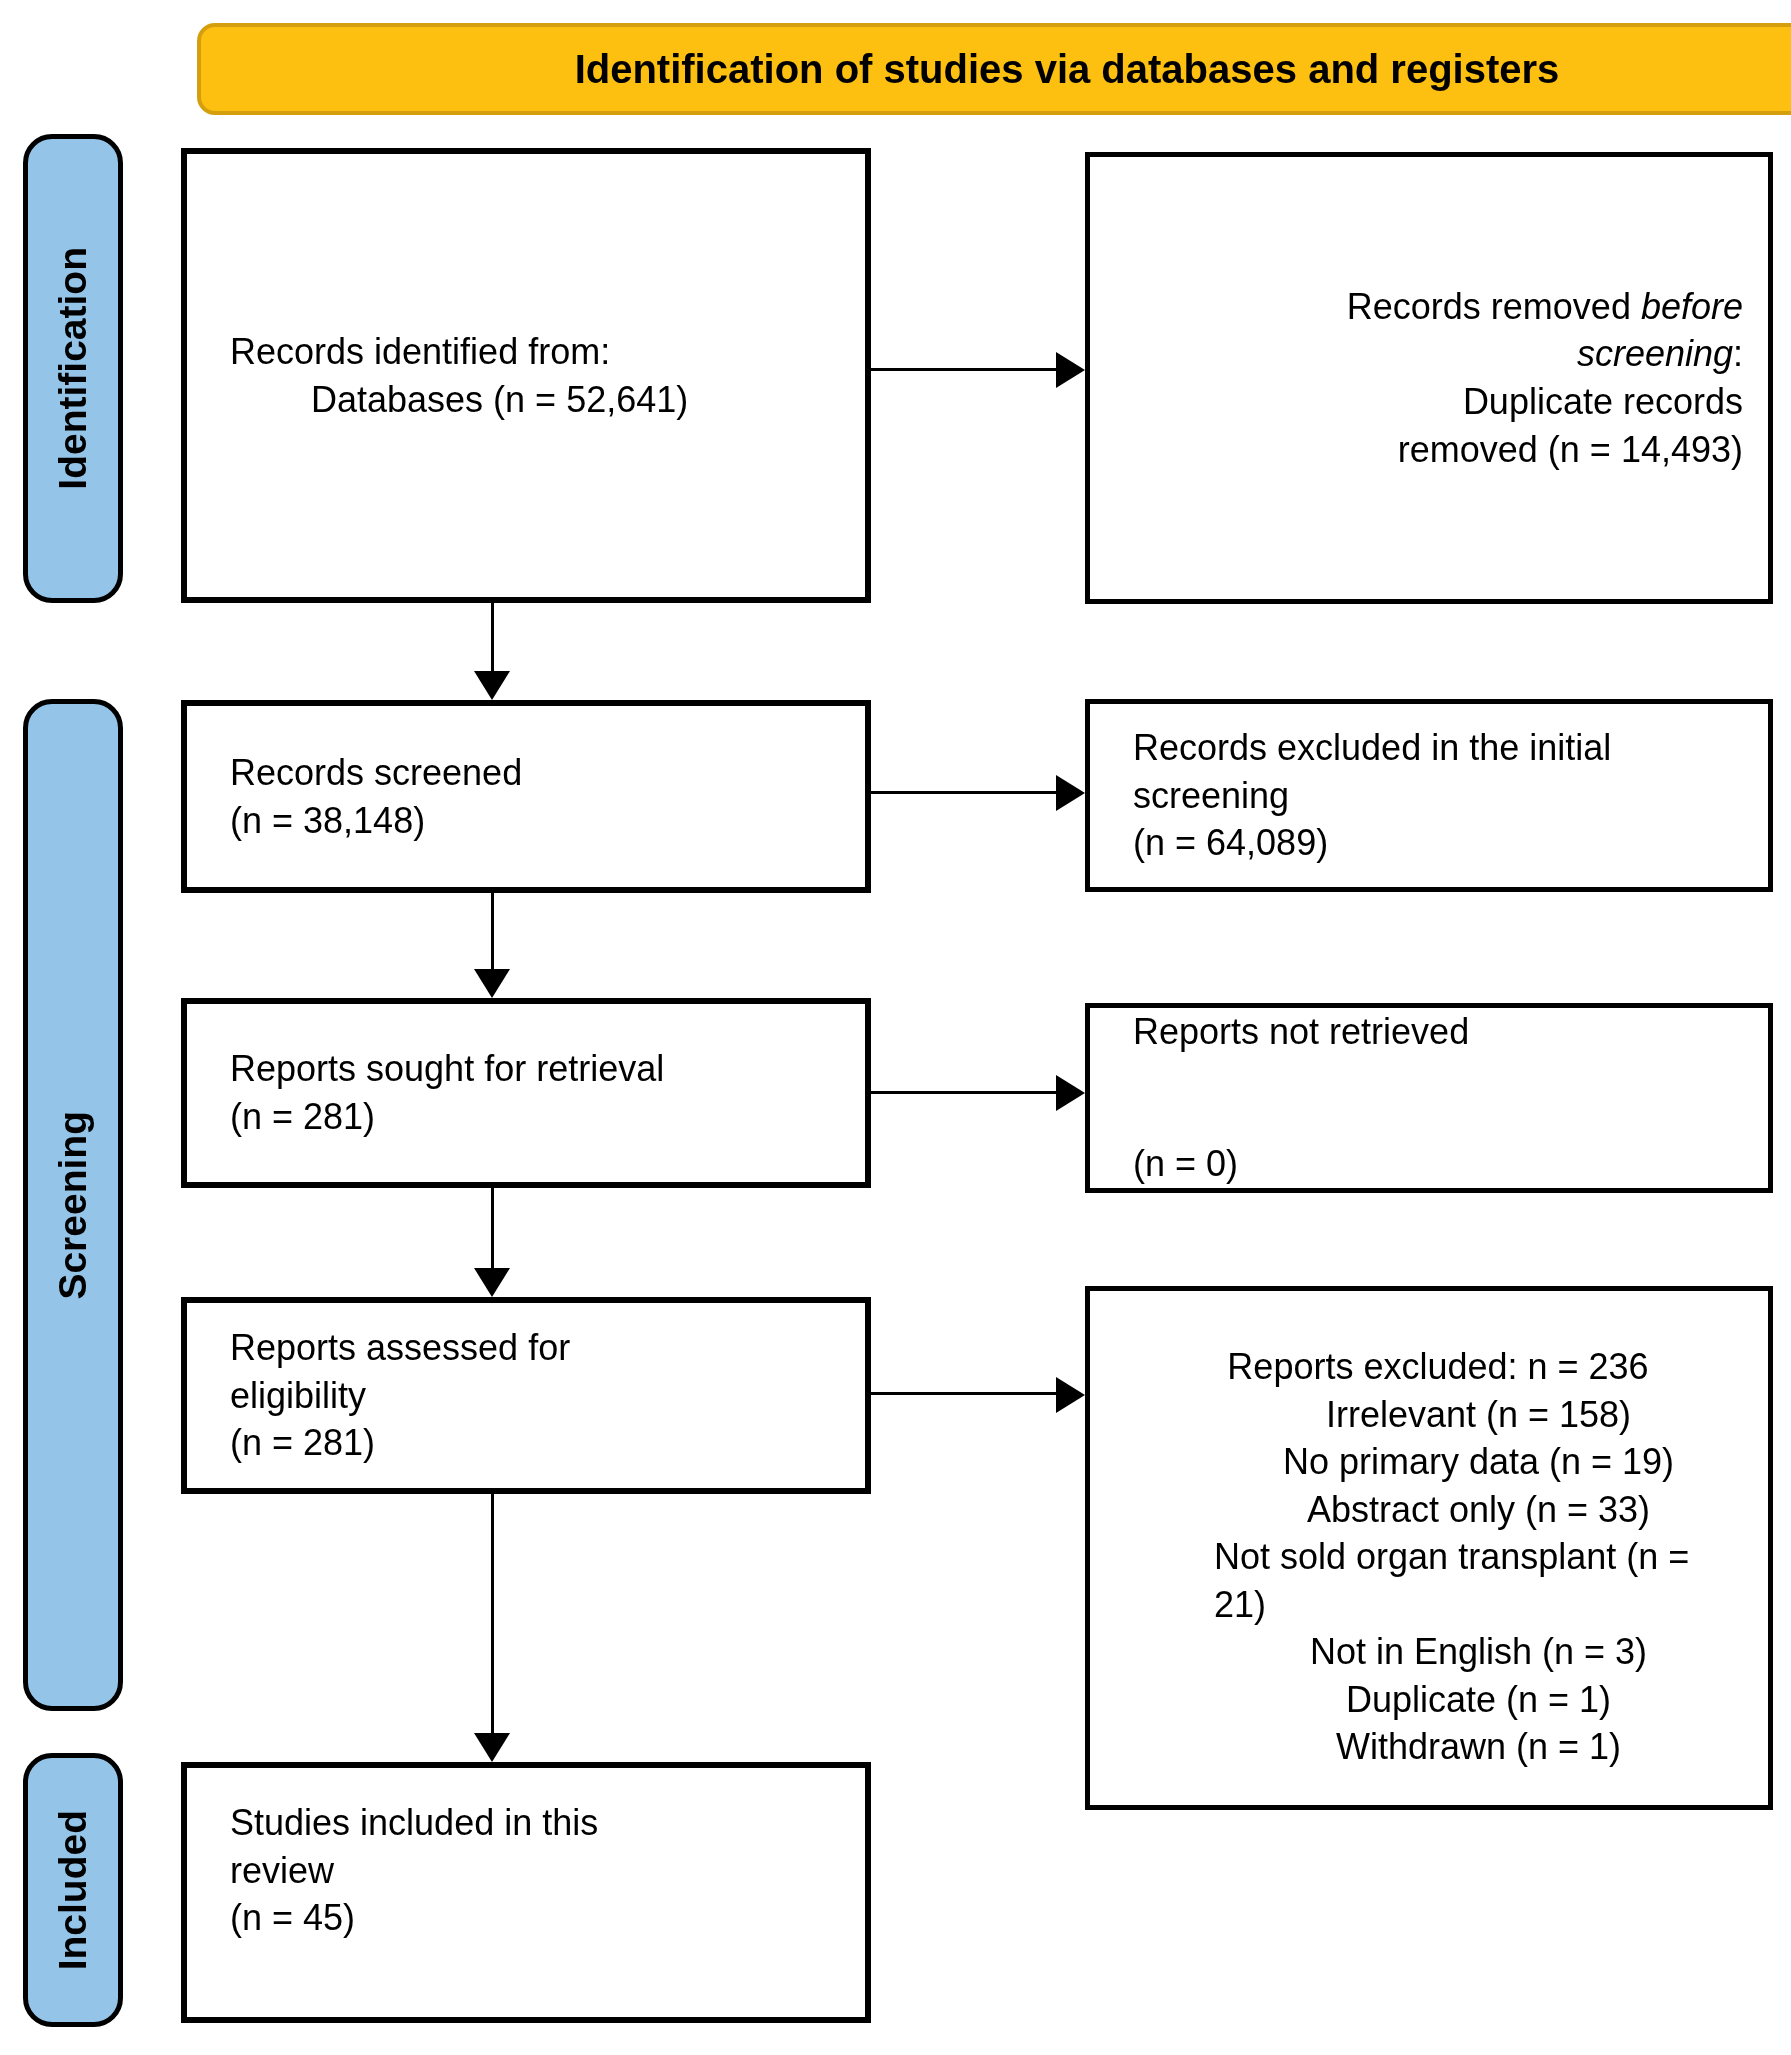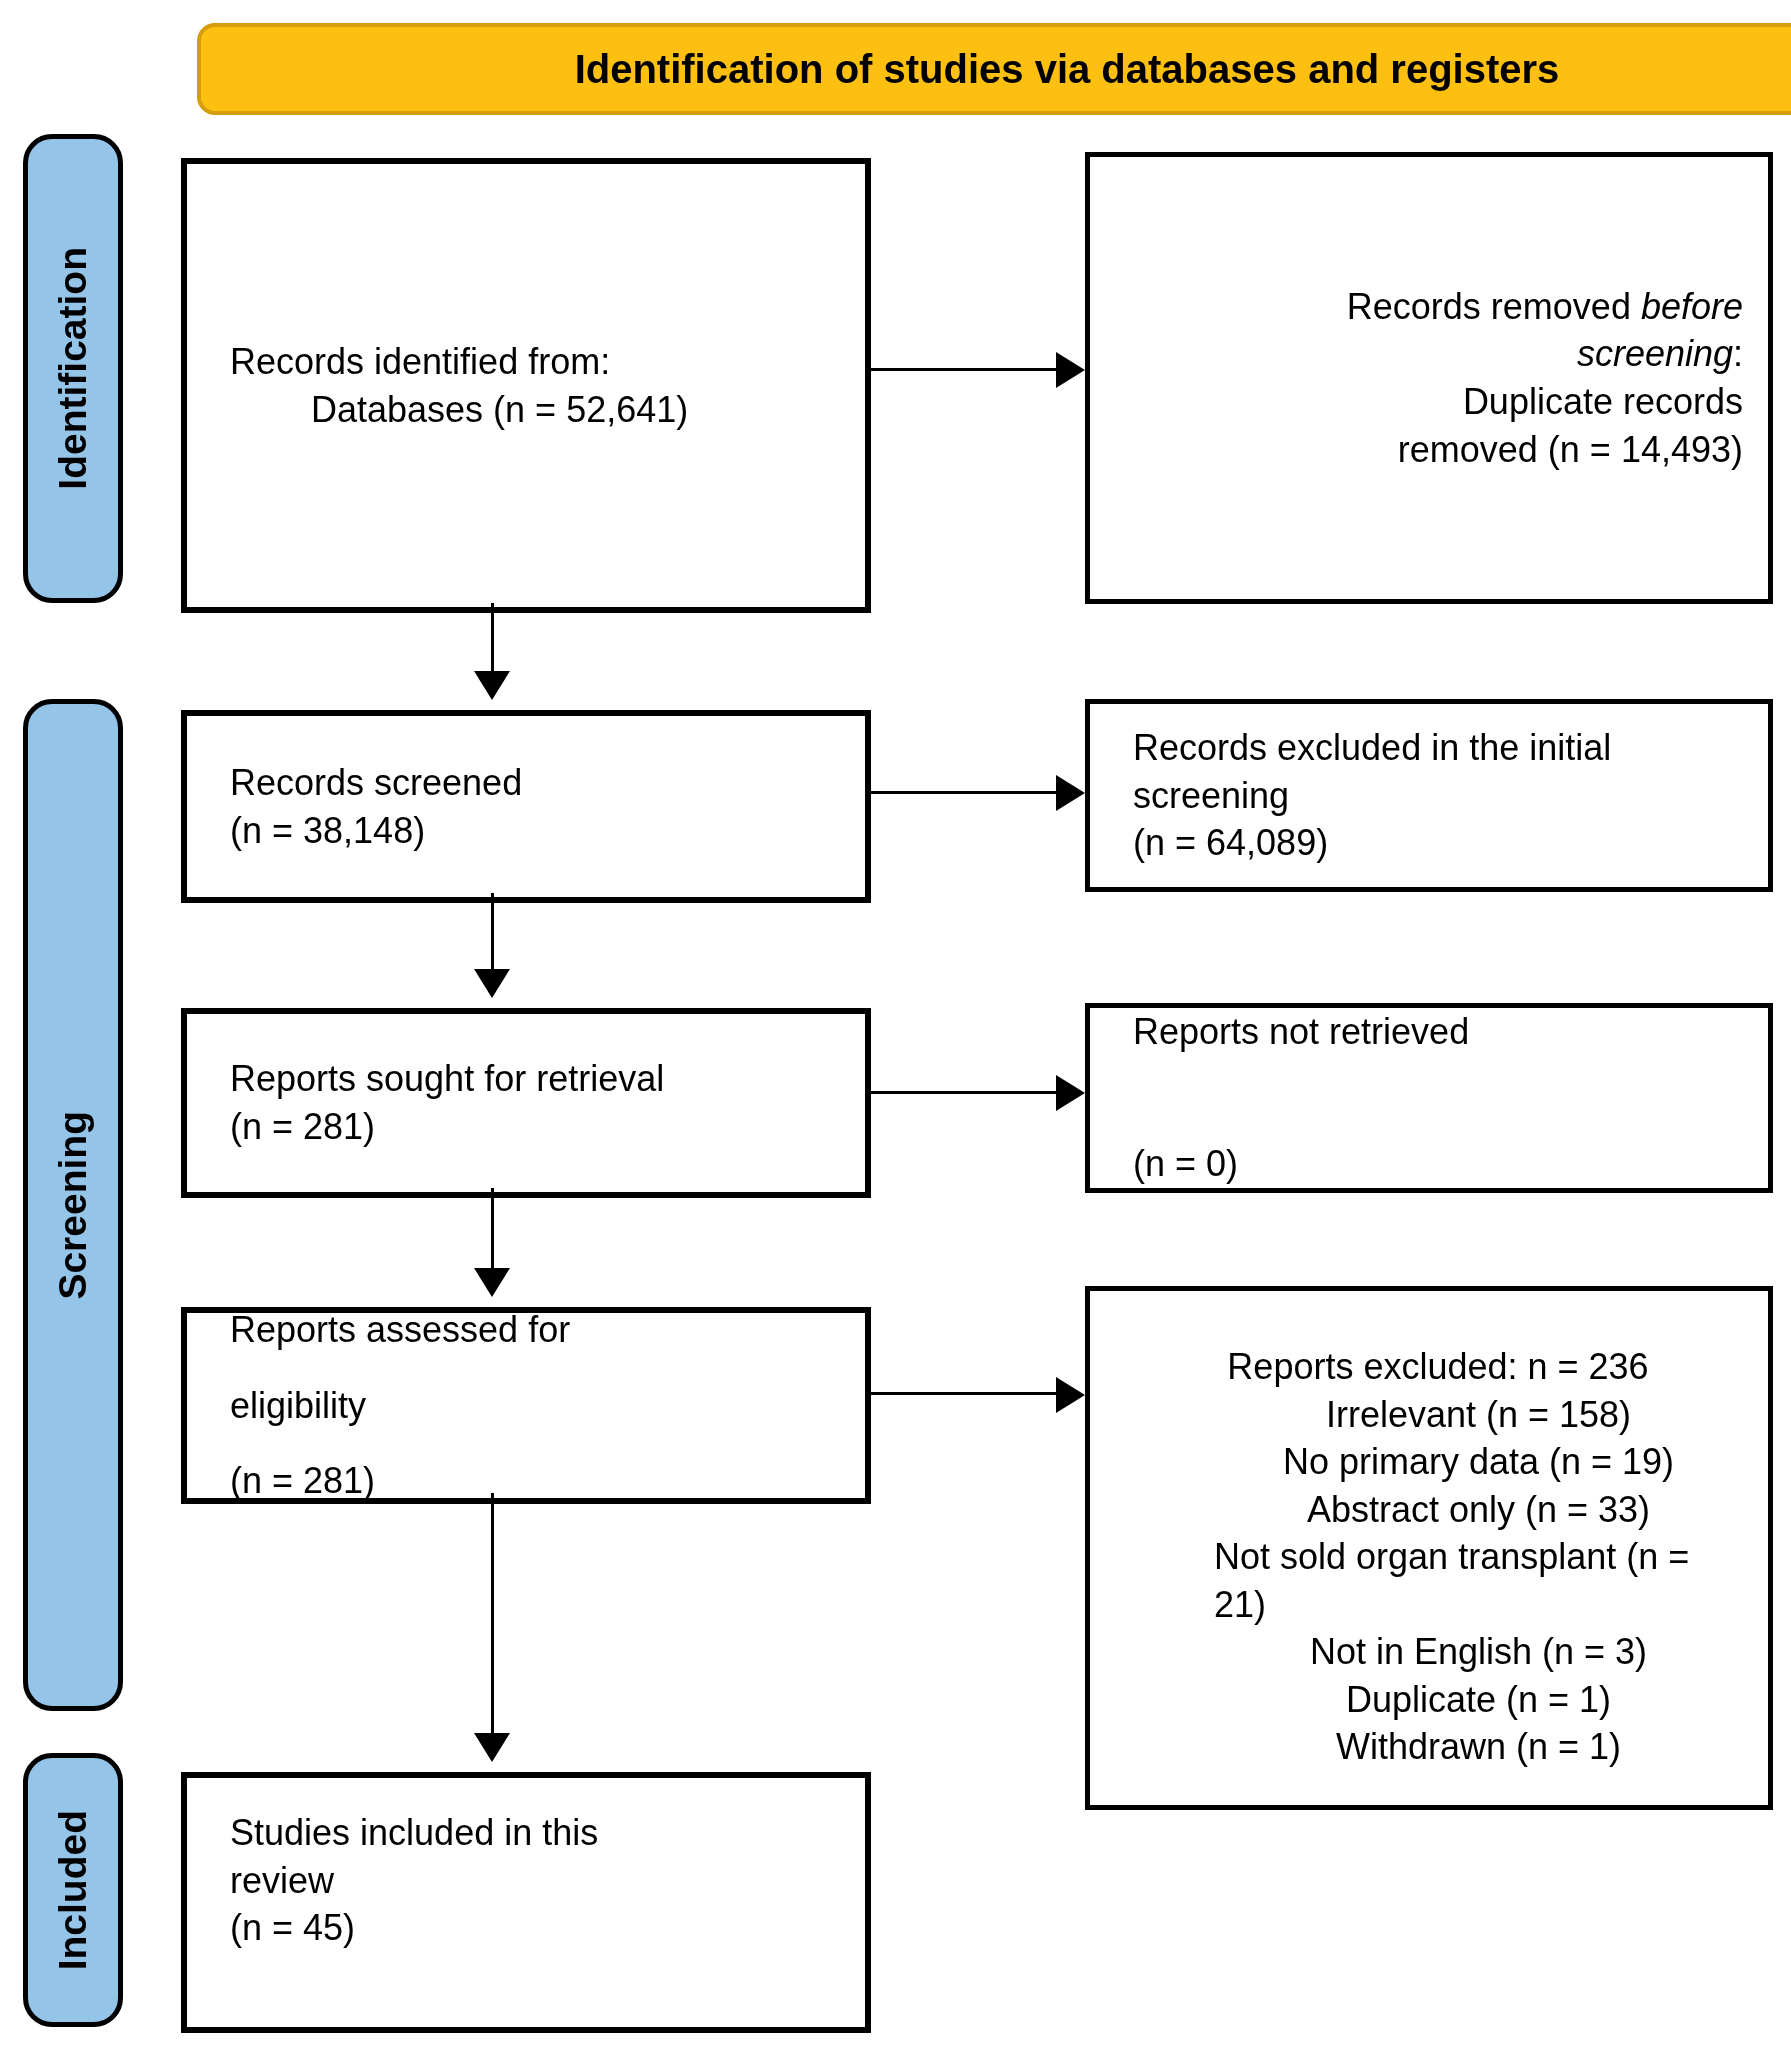--- a/index.html
+++ b/index.html
@@ -32,29 +32,29 @@
   }
   
   .fbox{
     position:absolute;background:#fff;border:6.2px solid #000;box-sizing:border-box;
     display:flex;flex-direction:column;justify-content:center;
     padding:0 25px 0 43px;
   }
   .fbox .line{font-size:36px;line-height:1.32;}
   .fbox .sub{padding-left:81px;}
   .it{font-style:italic;}
-  .col-left{left:181px;width:690px;margin-top:10px;}
+  .col-left{left:181px;width:690px;}
   .col-right{left:1085px;width:688px;border-width:5.5px;}
   .box-records-identified{top:148px;height:455px;}
   .box-records-removed{top:152px;height:452px;align-items:flex-end;}
   .box-records-screened{top:700px;height:193px;}
   .box-records-excluded-initial{top:699px;height:193px;}
   .box-reports-sought{top:998px;height:190px;}
   .box-reports-not-retrieved{top:1003px;height:190px;justify-content:space-between;}
-  .box-reports-assessed{top:1297px;height:197px;gap:28px;}
+  .box-reports-assessed{top:1297px;height:197px;}
   .box-reports-excluded{top:1286px;height:524px;justify-content:flex-start;padding-top:52px;align-items:center;}
   .box-studies-included{top:1762px;height:261px;justify-content:flex-start;padding-top:31px;}
   
   .hline{position:absolute;height:3.4px;background:var(--line_color,#000);}
   .hhead{
     position:absolute;width:0;height:0;
     border-top:18px solid transparent;border-bottom:18px solid transparent;
     border-left:29px solid var(--line_color,#000);
   }
   .vline{position:absolute;width:3.4px;background:var(--line_color,#000);}

